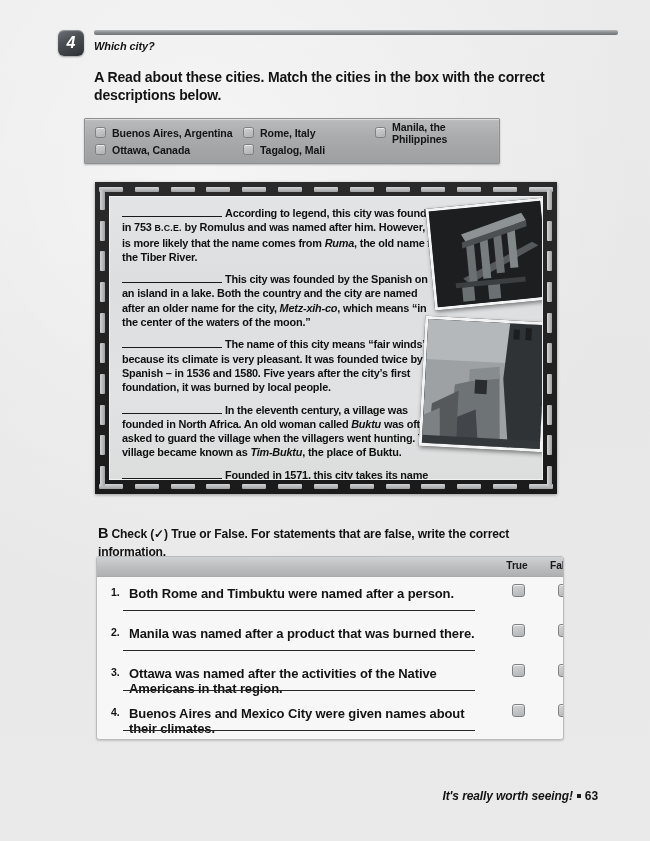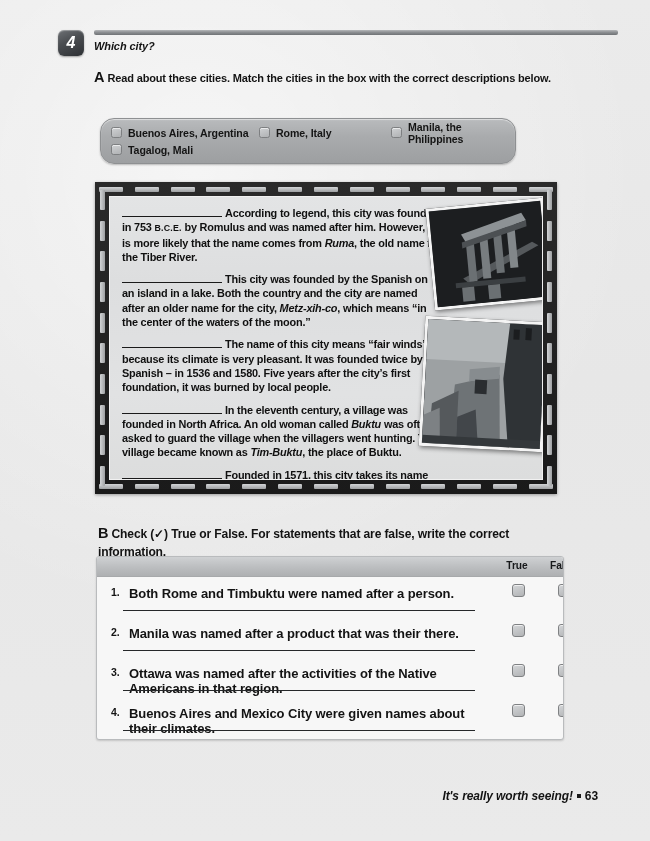--- a/index.html
+++ b/index.html
@@ -74,34 +74,34 @@
     left: 94px;
     top: 68px;
     width: 460px;
   }
   .sec-letter {
     font-size: 14.5px;
     font-weight: bold;
     margin-right: 3px;
   }
   .sec-a-text {
-    font-size: 11px;
+    font-size: 14px;
     font-weight: bold;
     line-height: 17px;
     letter-spacing: -0.15px;
   }
 
   
   .cities-box {
     position: absolute;
-    left: 100px;
+    left: 84px;
     top: 118px;
     width: 414px;
     height: 44px;
-    border-radius: 14px;
+    border-radius: 1px;
     background: linear-gradient(180deg, #b9bbbd 0%, #a9abad 40%, #9d9fa1 100%);
     box-shadow: inset 0 1px 1px rgba(255,255,255,0.55), 0 1px 2px rgba(0,0,0,0.25);
     border: 1px solid #8e9092;
   }
   .cities-grid {
     position: absolute;
     left: 10px;
     top: 5px;
     width: 398px;
     display: grid;
@@ -387,20 +387,24 @@
           <span class="city-check"></span>
           <span>Buenos Aires, Argentina</span>
         </div>
         <div class="city-item">
           <span class="city-check"></span>
           <span>Rome, Italy</span>
         </div>
         <div class="city-item">
           <span class="city-check"></span>
           <span>Manila, the Philippines</span>
+        </div>
+        <div class="city-item">
+          <span class="city-check"></span>
+          <span>Ottawa, Canada</span>
         </div>
         <div class="city-item">
           <span class="city-check"></span>
           <span>Tagalog, Mali</span>
         </div>
       </div>
   </div>
 
   <div class="reading-wrap">
     <div class="tick-row top" id="ticks-top">
@@ -519,21 +523,21 @@
     <div class="tf-rows" id="tf-rows">
         <div class="tf-row">
           <div class="tf-num">1.</div>
           <div class="tf-stmt">Both Rome and Timbuktu were named after a person.</div>
           <div class="tf-line"></div>
           <div class="tf-box tf-box-true"></div>
           <div class="tf-box tf-box-false"></div>
         </div>
         <div class="tf-row">
           <div class="tf-num">2.</div>
-          <div class="tf-stmt">Manila was named after a product that was their there.</div>
+          <div class="tf-stmt">Manila was named after a product that was burned there.</div>
           <div class="tf-line"></div>
           <div class="tf-box tf-box-true"></div>
           <div class="tf-box tf-box-false"></div>
         </div>
         <div class="tf-row">
           <div class="tf-num">3.</div>
           <div class="tf-stmt">Ottawa was named after the activities of the Native Americans in that region.</div>
           <div class="tf-line"></div>
           <div class="tf-box tf-box-true"></div>
           <div class="tf-box tf-box-false"></div>

